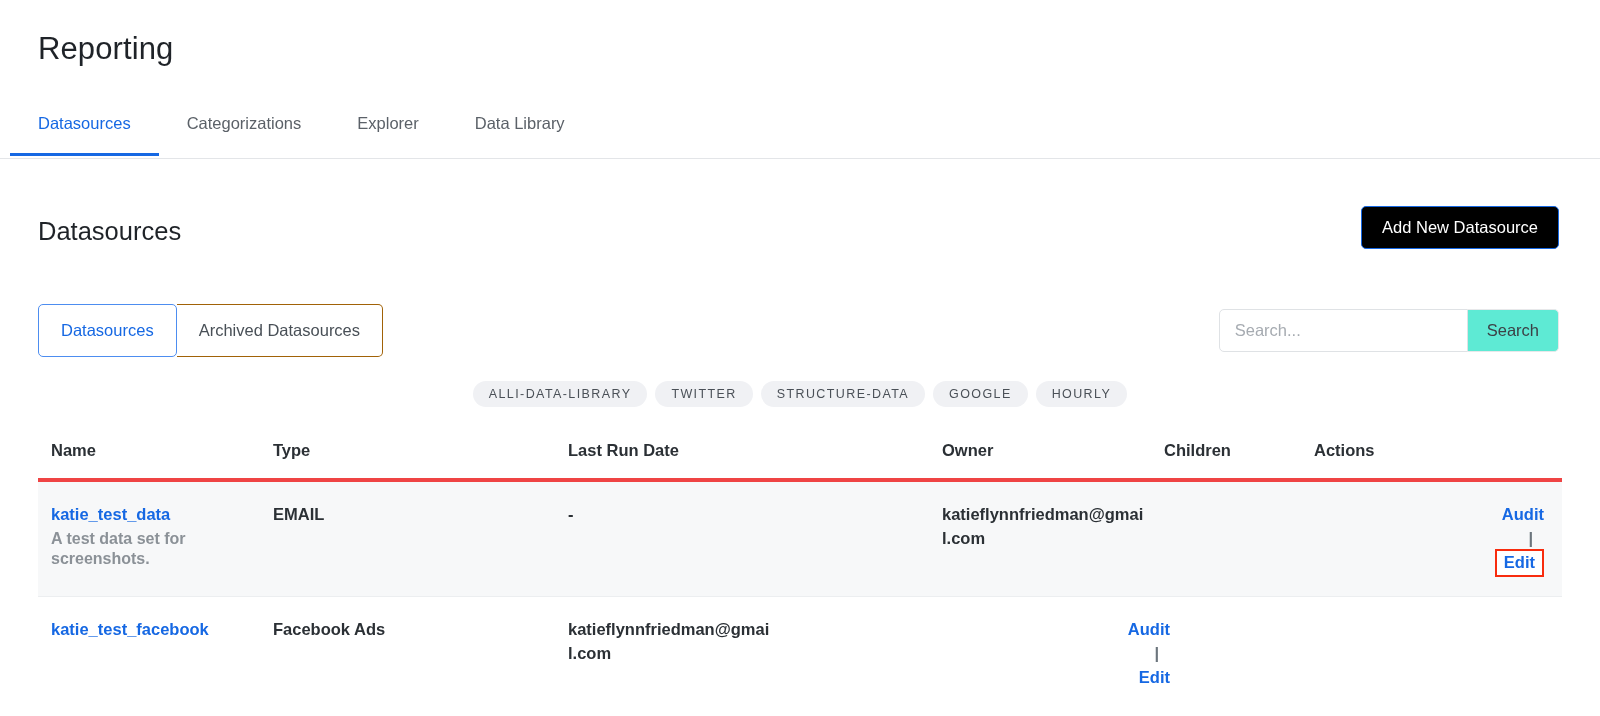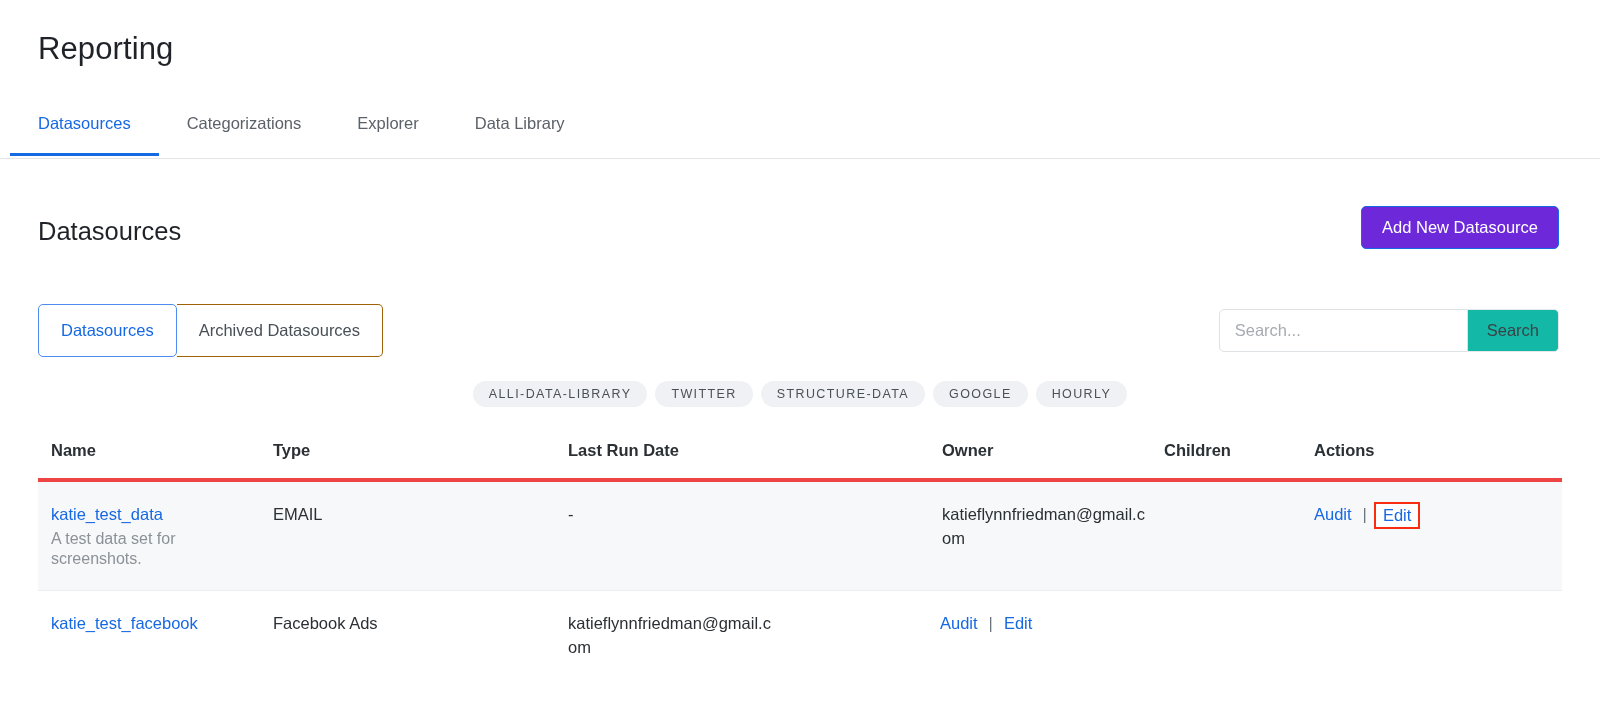--- a/index.html
+++ b/index.html
@@ -76,21 +76,21 @@
     font-weight: 400;
     color: #1f2328;
     line-height: 1.2;
   }
   .add-btn {
     position: absolute;
     right: 41px;
     top: 206px;
     height: 43px;
     padding: 0 20px;
-    background: #6d28d9;
+    background: #000000;
     color: #ffffff;
     border: 1px solid #1668e3;
     border-radius: 5px;
     font-family: "Liberation Sans", sans-serif;
     font-size: 16.5px;
     cursor: pointer;
     white-space: nowrap;
     text-align: right;
   }
 
@@ -144,21 +144,21 @@
     color: #495057;
     background: #ffffff;
     border: 1px solid #dfe2e5;
     border-radius: 5px 0 0 5px;
     outline: none;
   }
   .search-input::placeholder { color: #a6abb1; }
   .search-btn {
     height: 43px;
     padding: 0 19px;
-    background: #14b8a6;
+    background: #5eead4;
     border: 1px solid #e7e8ea;
     border-left: none;
     border-radius: 0 5px 5px 0;
     font-family: "Liberation Sans", sans-serif;
     font-size: 16.5px;
     color: #3c4146;
     cursor: pointer;
     white-space: nowrap;
   }
 
@@ -203,20 +203,21 @@
     font-size: 16.5px;
     font-weight: bold;
     color: #2b3035;
     line-height: 1.3;
   }
   .trow {
     display: flex;
     padding: 21px 13px;
     align-items: flex-start;
     min-height: 90px;
+    font-weight: bold;
   }
   .trow.highlight {
     background: #f7f8f9;
     border-bottom: 1px solid #eceef0;
   }
   .cell {
     font-size: 16.5px;
     color: #2b3035;
     line-height: 1.45;
   }
@@ -241,20 +242,21 @@
     color: #8b9197;
     line-height: 1.25;
     width: 190px;
   }
   .owner-text { word-break: break-all; }
 
   .actions {
     display: flex;
     align-items: flex-end;
     gap: 0;
+    flex-direction: column;
   }
   .action-link {
     color: #1668e3;
     text-decoration: none;
     font-size: 16.5px;
     cursor: pointer;
   }
   .action-sep {
     color: #6c757d;
     font-size: 16.5px;

